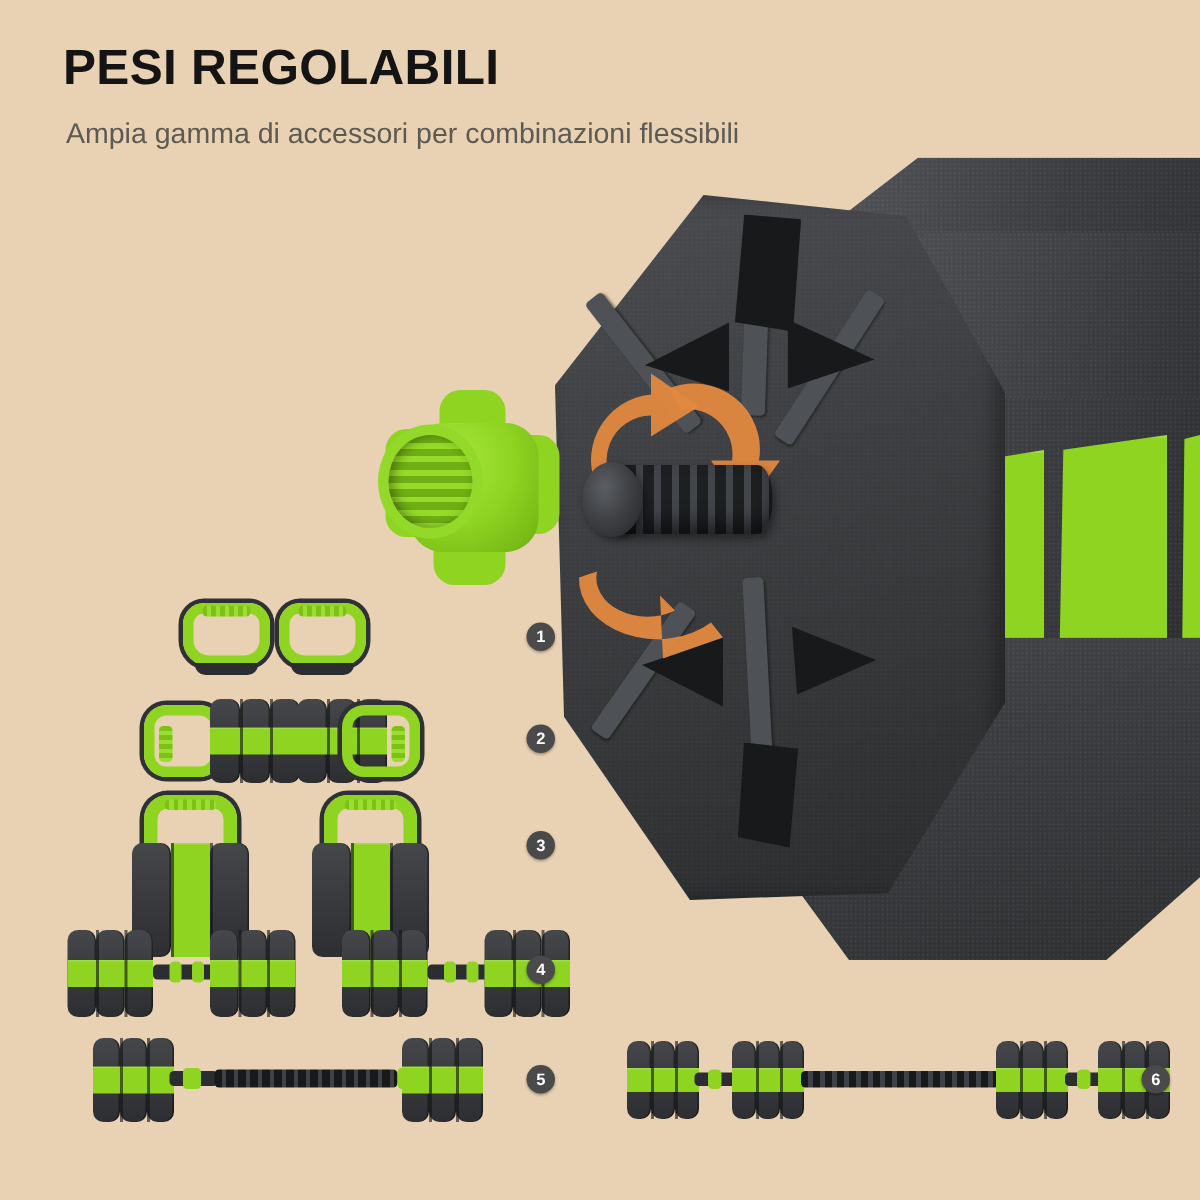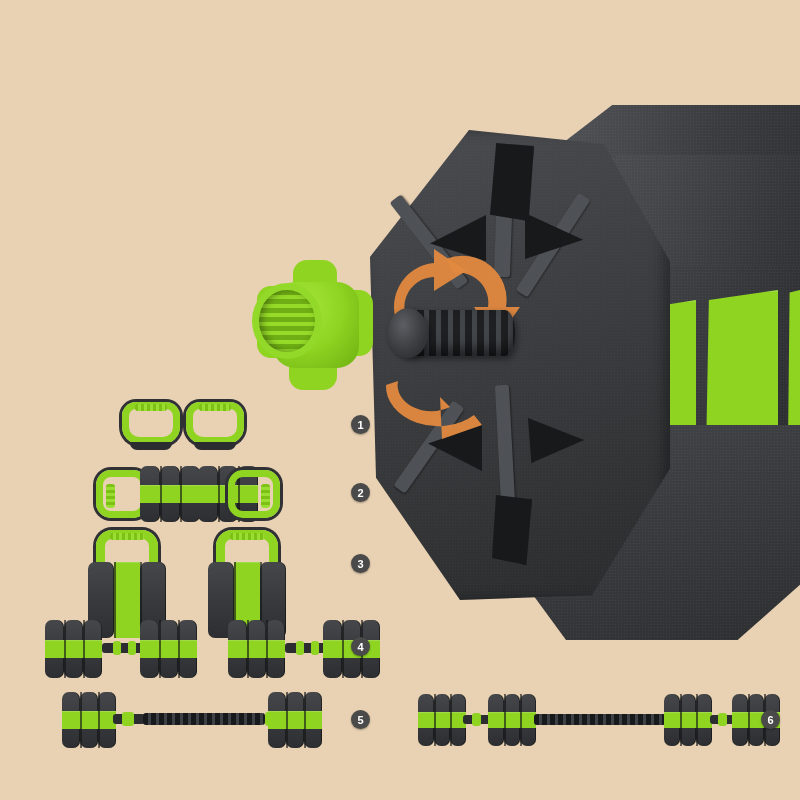--- a/index.html
+++ b/index.html
@@ -180,20 +180,22 @@
   
   .arrow{position:absolute;}
 
   .num{user-select:none;}
 </style>
 </head>
 <body style="background: rgb(233, 210, 179);">
 
 <div id="stage">
 
+  <div class="title">PESI REGOLABILI</div>
+  <div class="subtitle">Ampia gamma di accessori per combinazioni flessibili</div>
 
   <div id="product">
 
     <div class="sideplate" style="left:150px;top:10px;width:330px;height:120px;
                 clip-path:polygon(8% 55%, 34% 0%, 100% 0%, 100% 72%, 62% 100%, 0% 100%);"></div>
 
     <div class="sideplate" style="left:175px;top:60px;width:310px;height:200px;
                 clip-path:polygon(0% 32%, 30% 0%, 100% 0%, 100% 78%, 66% 100%, 0% 100%);
                 background:linear-gradient(110deg,#53565a 0%,#45474b 38%,#35373a 72%,#2b2d30 100%);"></div>
 

